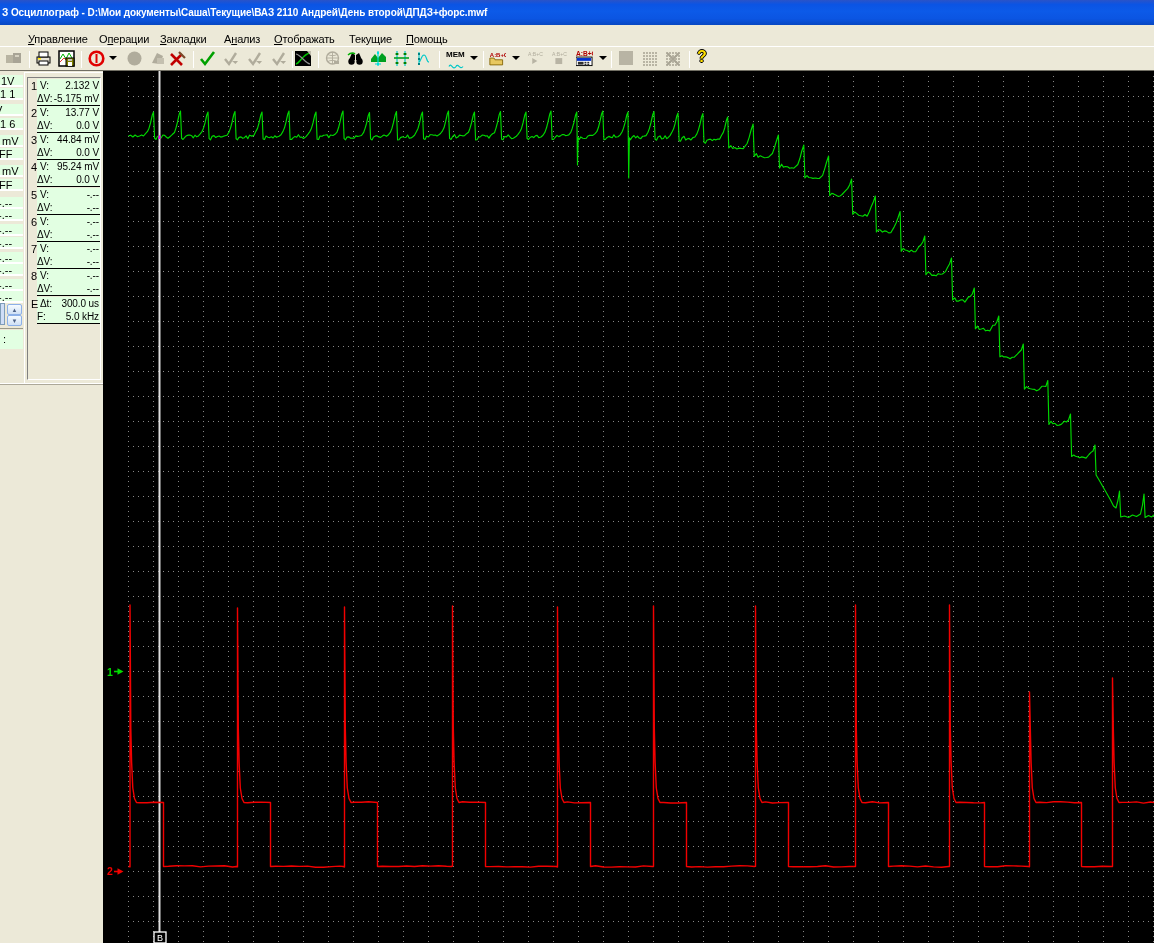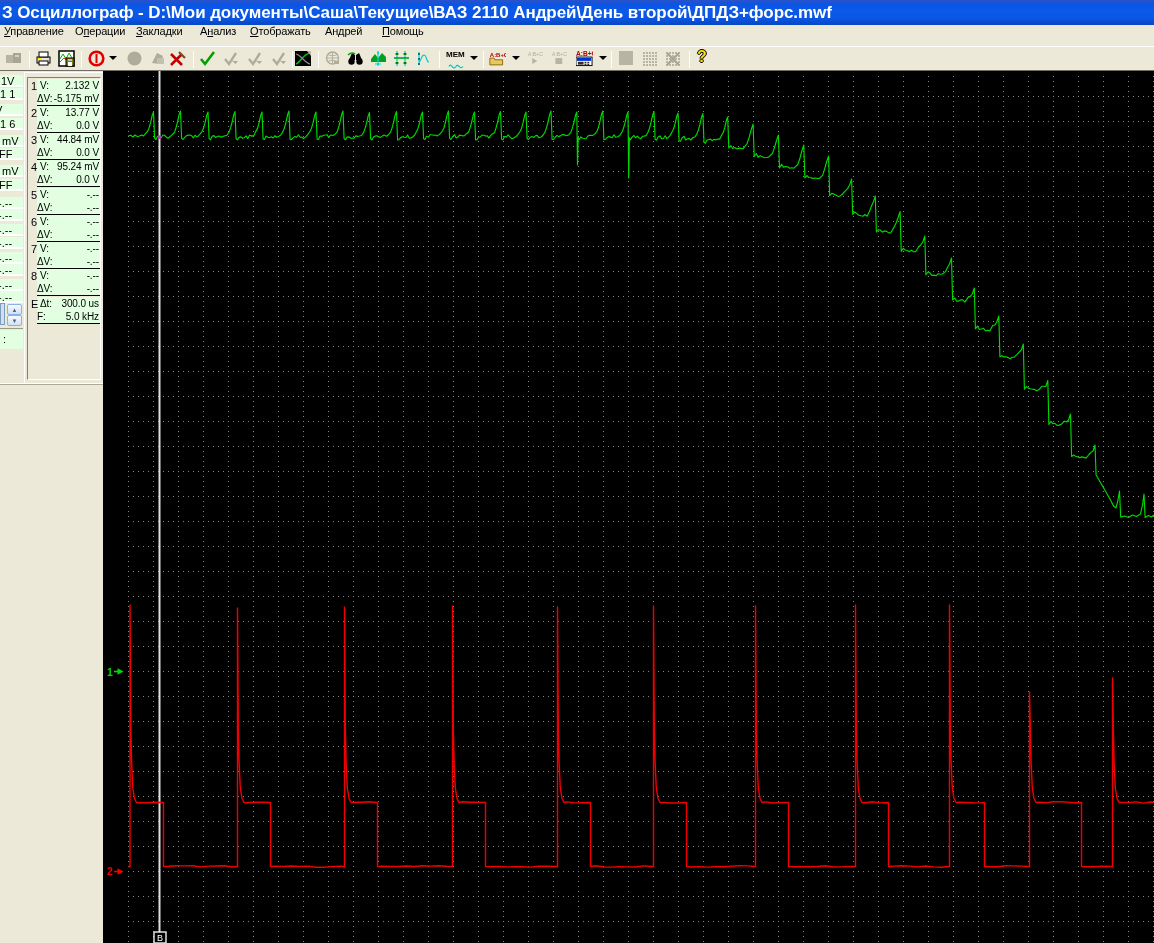--- a/index.html
+++ b/index.html
@@ -1,22 +1,22 @@
 <!DOCTYPE html>
 <html><head><meta charset="utf-8"><style>
 html,body{margin:0;padding:0;width:1154px;height:943px;overflow:hidden;
  font-family:"Liberation Sans",sans-serif;background:#ece9d8;}
 *{box-sizing:border-box;}
 #titlebar{position:absolute;left:0;top:0;width:1154px;height:25px;
  background:linear-gradient(180deg,#2a53c8 0%,#0b54e4 18%,#0c5ae8 45%,#0b55e2 75%,#0747c2 100%);
- color:#fff;font-weight:bold;font-size:17px;letter-spacing:-0.08px;line-height:25px;white-space:nowrap;}
+ color:#fff;font-weight:bold;font-size:10px;letter-spacing:-0.08px;line-height:25px;white-space:nowrap;}
 #titlebar span{margin-left:2px;}
 #menubar{position:absolute;left:0;top:25px;width:1154px;height:21px;background:#ece9d8;
  font-size:11px;color:#000;}
-#menubar .mi{position:absolute;top:0;letter-spacing:-0.15px;}
+#menubar .mi{position:absolute;top:8px;letter-spacing:-0.15px;margin-left:24px;}
 #menubar u{text-decoration:underline;}
 #toolbar{position:absolute;left:0;top:46px;width:1154px;height:25px;background:#ece9d8;
  border-top:1px solid #fff;}
 #toolbar .sep{position:absolute;top:4px;width:1px;height:17px;background:#aca899;border-right:1px solid #fff;}
 .ico{position:absolute;top:3px;width:17px;height:17px;}
 #tbline{position:absolute;left:0;top:70px;width:1154px;height:1px;background:#716f64;}
 #sidebar{position:absolute;left:0;top:71px;width:80px;height:872px;background:#ece9d8;}
 
 .lc{position:absolute;left:0;width:23px;height:12px;background:#e2ffe2;
  border-bottom:2px solid #fff;
@@ -36,21 +36,21 @@
 #panelbot{position:absolute;left:0px;top:312px;width:103px;height:2px;background:#aca899;border-top:1px solid #fff;}
 #screen{position:absolute;left:103px;top:71px;width:1051px;height:872px;background:#000;}
 </style></head><body>
 <div id="titlebar"><span>З Осциллограф - D:\Мои документы\Саша\Текущие\ВАЗ 2110 Андрей\День второй\ДПДЗ+форс.mwf</span></div>
 <div id="menubar">
 <span class="mi" style="left:4px"><u>У</u>правление</span>
 <span class="mi" style="left:75px">О<u>п</u>ерации</span>
 <span class="mi" style="left:136px"><u>З</u>акладки</span>
 <span class="mi" style="left:200px">А<u>н</u>ализ</span>
 <span class="mi" style="left:250px"><u>О</u>тображать</span>
-<span class="mi" style="left:325px">Андрей</span>
+<span class="mi" style="left:325px">Текущие</span>
 <span class="mi" style="left:382px"><u>П</u>омощь</span>
 </div>
 <div id="toolbar">
     <svg class="ico" style="left:5px;top:3px" width="17" height="17" viewBox="0 0 17 17">
       <rect x="1" y="5" width="9" height="8" fill="#b8b4a2"></rect>
       <rect x="8" y="3" width="8" height="10" fill="#a8a496"></rect>
       <rect x="10" y="5" width="4" height="2" fill="#d6d2c2"></rect>
     </svg>
 <div class="sep" style="left:29px"></div>
 <svg class="ico" style="left:35px;top:3px" width="17" height="17" viewBox="0 0 17 17">

